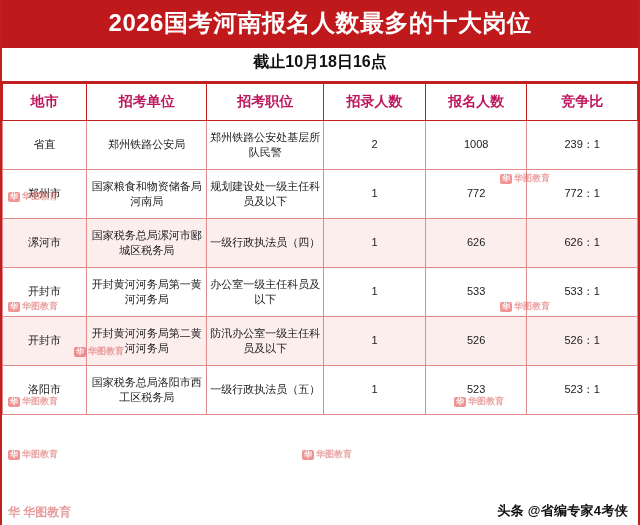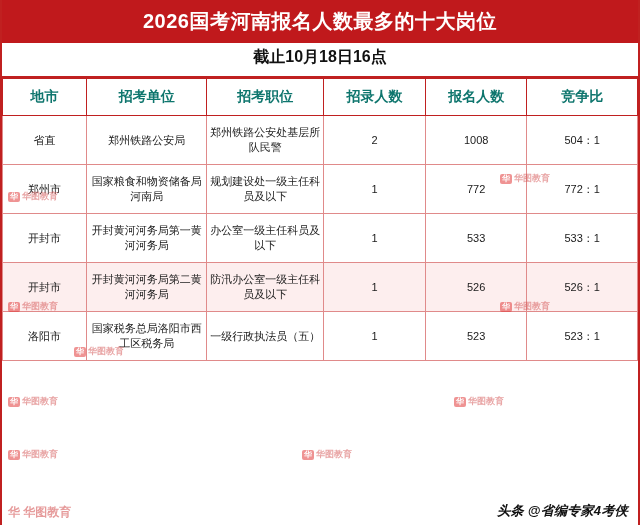--- a/index.html
+++ b/index.html
@@ -20,21 +20,21 @@
     height: 525px;
     box-sizing: border-box;
     border-left: 2px solid #c02020;
     border-right: 2px solid #c02020;
     overflow: hidden;
   }
   .title-bar {
     background: #c0191c;
     color: #ffffff;
     text-align: center;
-    font-size: 20px;
+    font-size: 24px;
     font-weight: bold;
     letter-spacing: 0.5px;
     padding: 9px 0 10px 0;
     line-height: 1.2;
   }
   .subtitle-bar {
     background: #ffffff;
     color: #111111;
     text-align: center;
     font-size: 16px;
@@ -43,21 +43,21 @@
     border-bottom: 2px solid #c02020;
   }
   table.main {
     width: 100%;
     border-collapse: collapse;
     table-layout: fixed;
     font-size: 11px;
   }
   table.main th {
     background: #ffffff;
-    color: #0f766e;
+    color: #be185d;
     font-size: 14px;
     font-weight: bold;
     border: 1px solid #c02020;
     height: 34px;
     text-align: center;
     vertical-align: middle;
   }
   table.main td {
     border: 1px solid #e08a8a;
     text-align: center;
@@ -119,21 +119,20 @@
     align-items: center;
     justify-content: flex-end;
     padding-right: 10px;
     box-sizing: border-box;
   }
   .footer-credit {
     font-size: 13px;
     color: #111111;
     font-weight: bold;
     letter-spacing: 0.3px;
-    font-style: italic;
   }
   .footer-left-wm {
     position: absolute;
     left: 6px;
     bottom: 4px;
     font-size: 12px;
     color: #d65a5a;
     font-weight: bold;
     opacity: 0.6;
   }
@@ -165,29 +164,37 @@
         <th>竞争比</th>
       </tr>
     </thead>
     <tbody>
       <tr class="odd">
         <td class="city">省直</td>
         <td>郑州铁路公安局</td>
         <td>郑州铁路公安处基层所队民警</td>
         <td>2</td>
         <td>1008</td>
-        <td>504：1</td>
+        <td>239：1</td>
       </tr>
       <tr class="odd">
         <td class="city">郑州市</td>
         <td>国家粮食和物资储备局河南局</td>
         <td>规划建设处一级主任科员及以下</td>
         <td>1</td>
         <td>772</td>
         <td>772：1</td>
+      </tr>
+      <tr class="even">
+        <td class="city">漯河市</td>
+        <td>国家税务总局漯河市郾城区税务局</td>
+        <td>一级行政执法员（四）</td>
+        <td>1</td>
+        <td>626</td>
+        <td>626：1</td>
       </tr>
       <tr class="odd">
         <td class="city">开封市</td>
         <td>开封黄河河务局第一黄河河务局</td>
         <td>办公室一级主任科员及以下</td>
         <td>1</td>
         <td>533</td>
         <td>533：1</td>
       </tr>
       <tr class="even">

